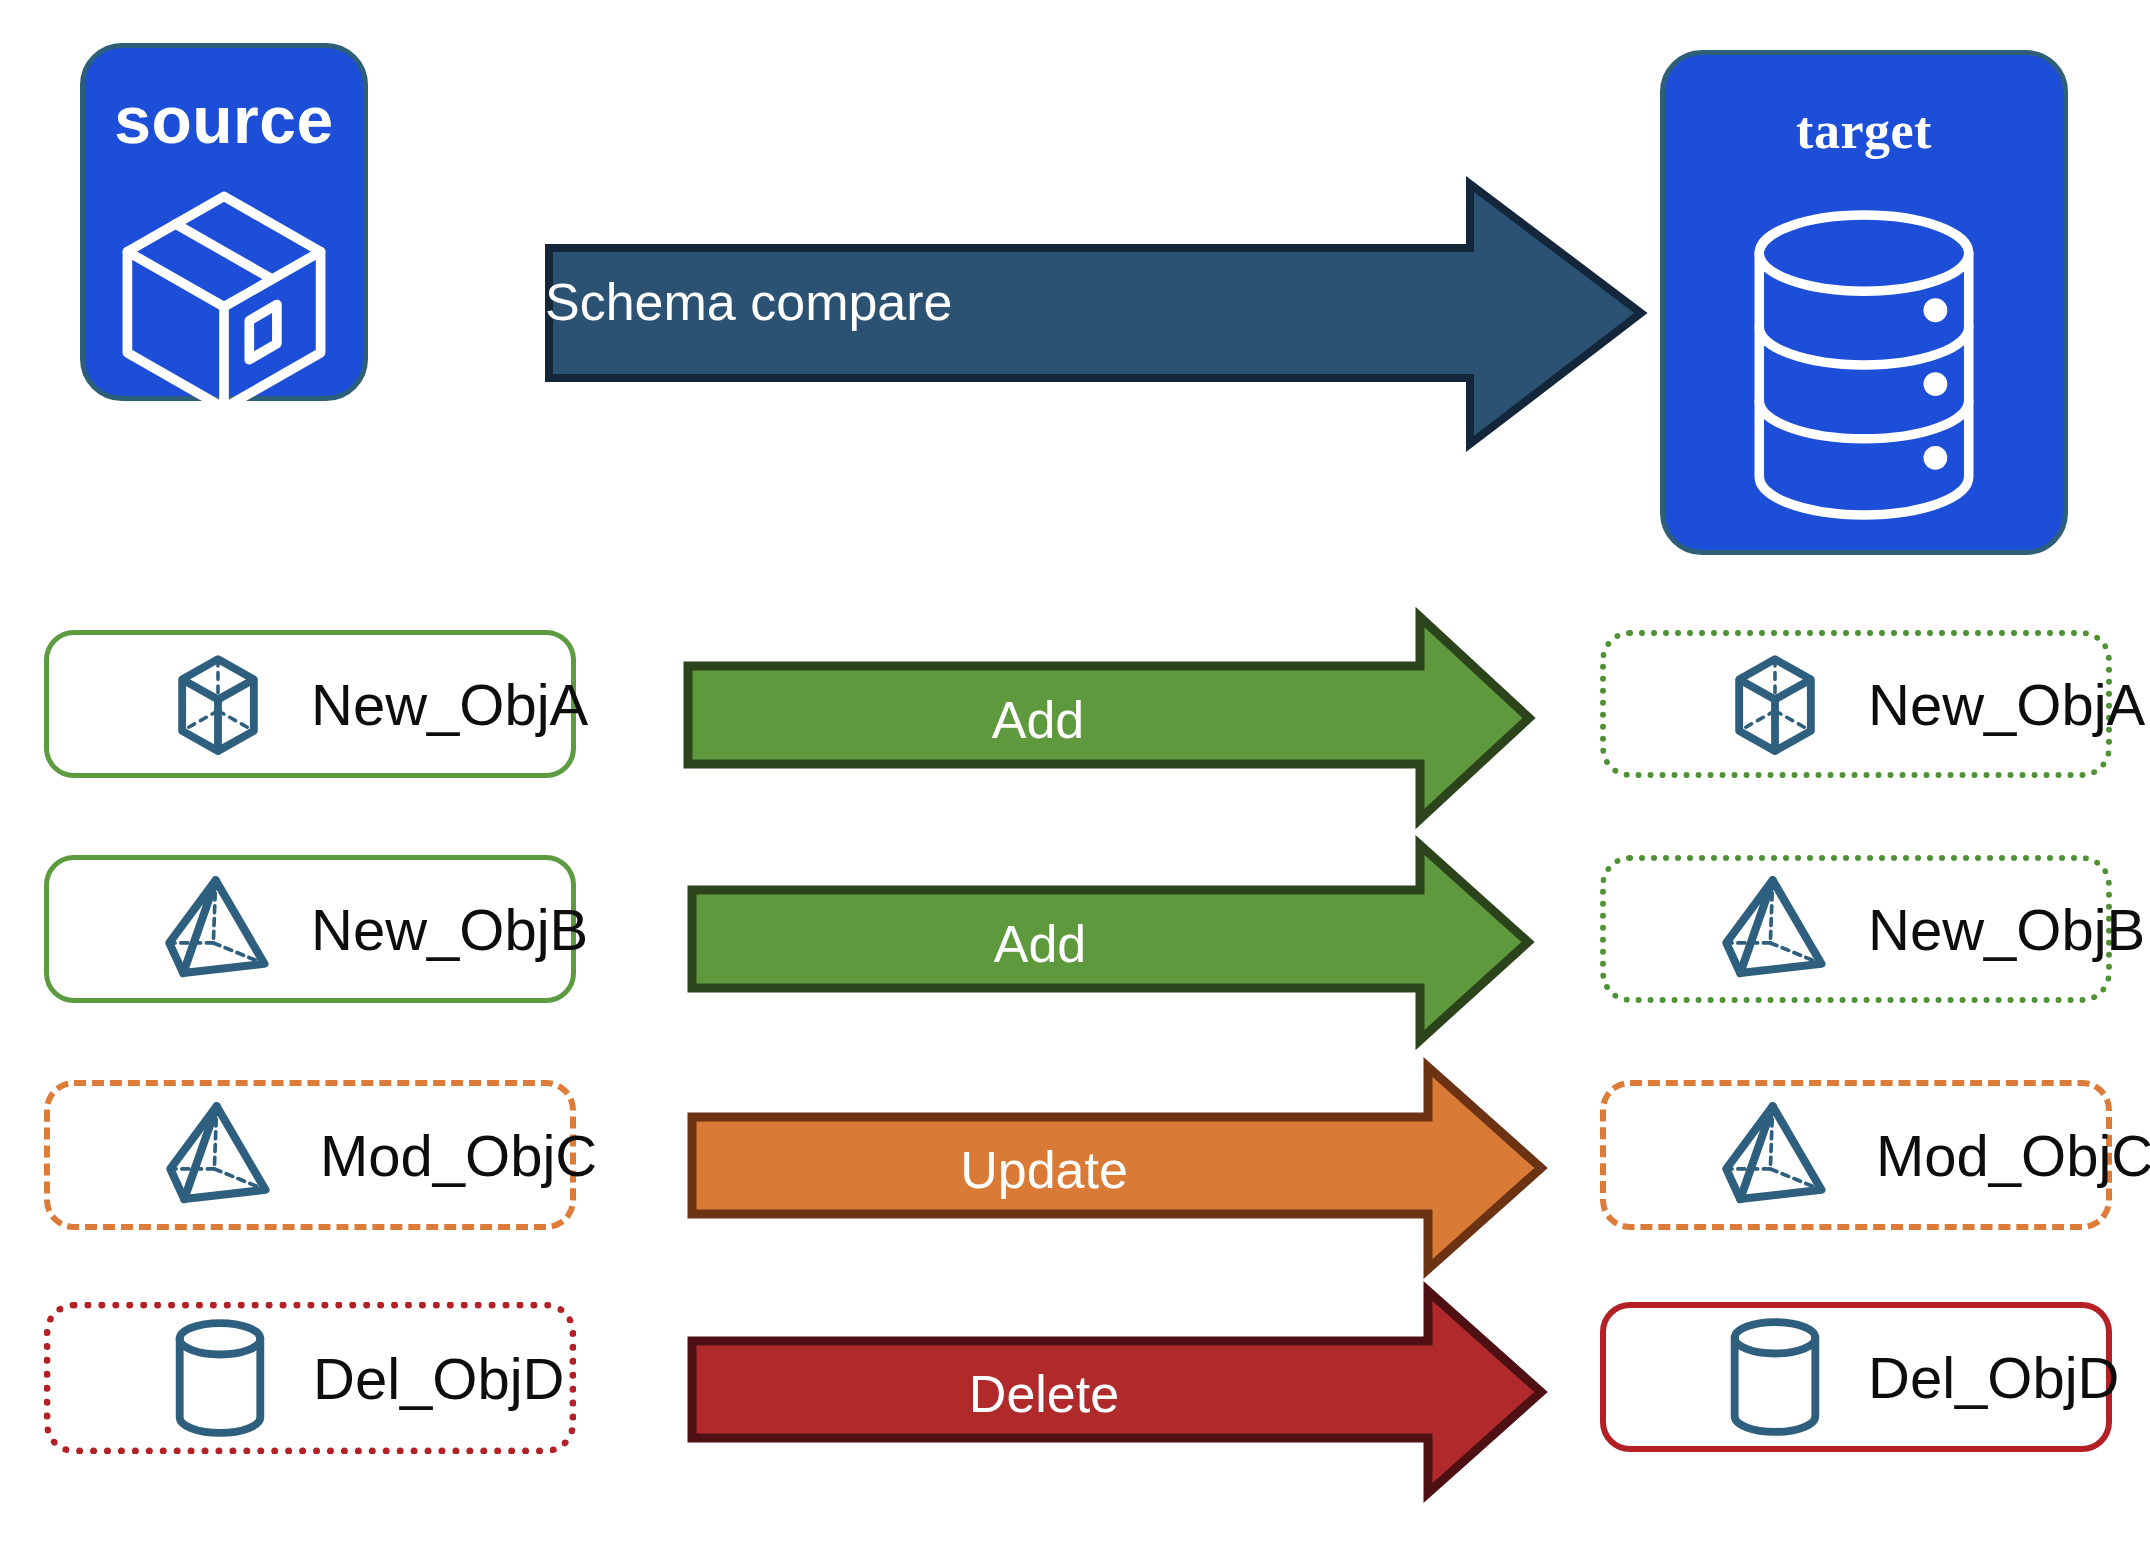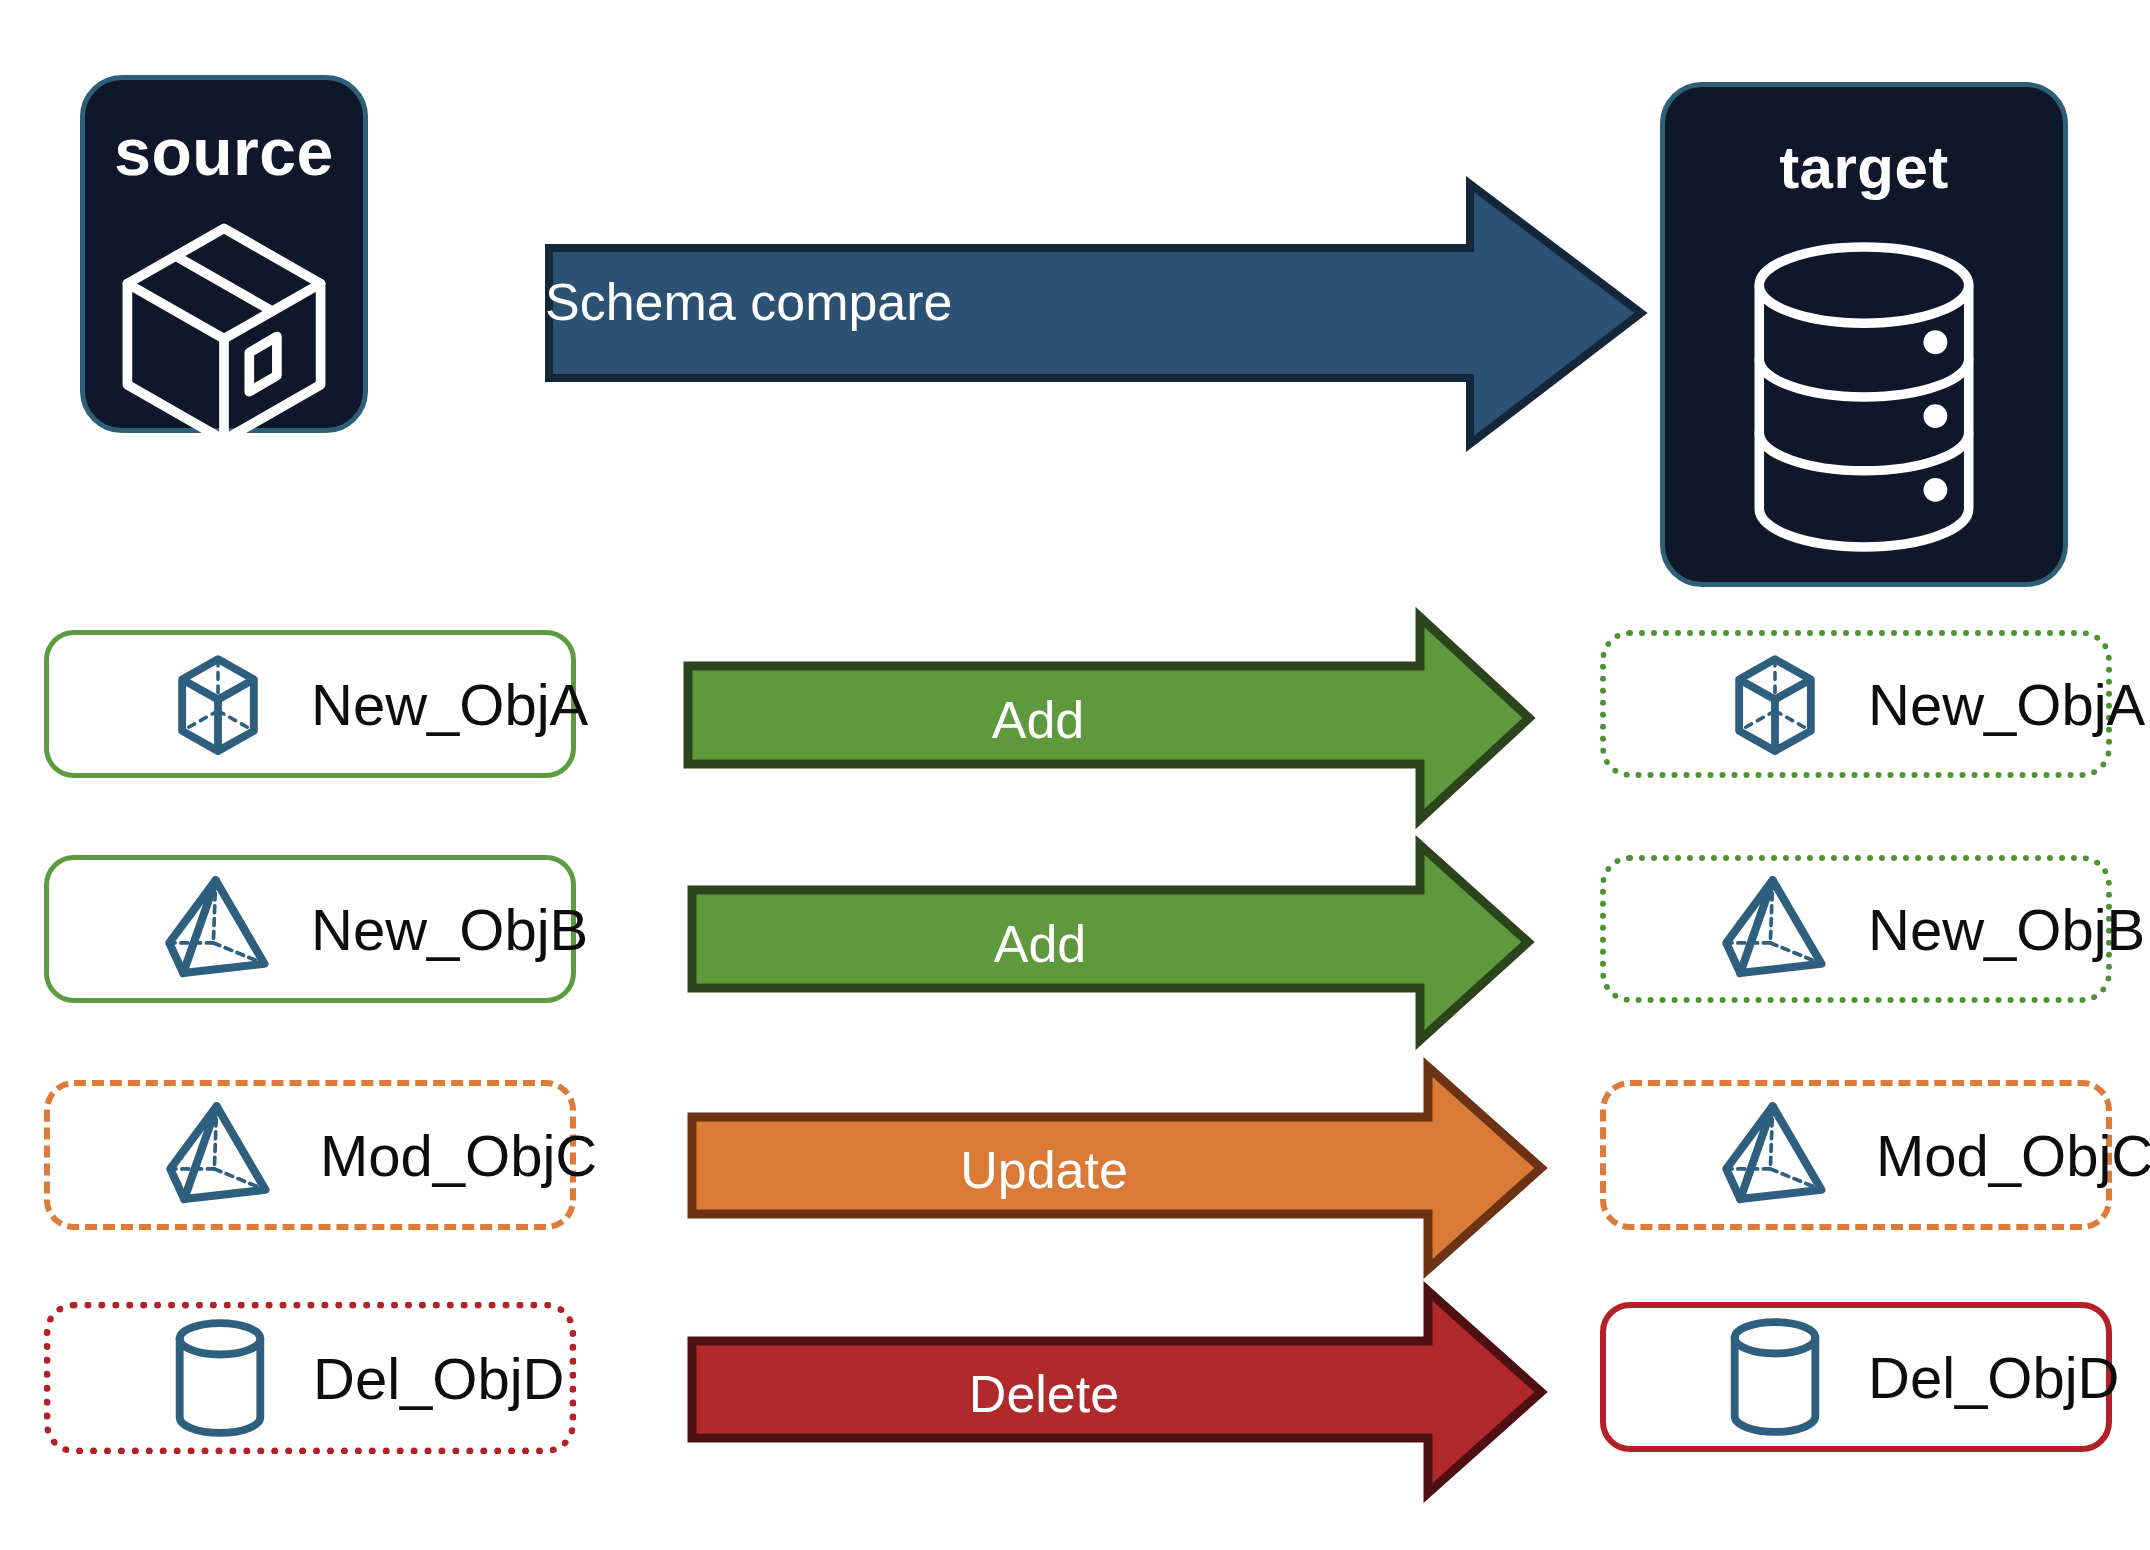--- a/index.html
+++ b/index.html
@@ -3,31 +3,31 @@
 <meta charset="utf-8">
 <title>Schema compare diagram</title>
 <style>
   html,body{margin:0;padding:0;background:#ffffff;}
   body{width:2150px;height:1550px;position:relative;overflow:hidden;
        font-family:"Liberation Sans","DejaVu Sans",sans-serif;}
   .stage{position:absolute;left:0;top:0;width:2150px;height:1550px;}
 
   
   .endpoint{position:absolute;border-radius:42px;
-            background:#0f172a;border:5px solid #2E5F78;
-            box-sizing:border-box;margin-top:32px;}
+            background:#1d4ed8;border:5px solid #2E5F78;
+            box-sizing:border-box;}
   .endpoint .ep-title{position:absolute;left:0;right:0;top:34px;
             text-align:center;color:#ffffff;font-weight:bold;
             font-size:66px;letter-spacing:.5px;}
   .endpoint .ep-art{position:absolute;left:0;right:0;top:130px;
             display:flex;justify-content:center;}
 
   #source-card{left:80px;top:43px;width:288px;height:358px;}
   #target-card{left:1660px;top:50px;width:408px;height:505px;}
-  #target-card .ep-title{top:46px;font-size:60px;}
+  #target-card .ep-title{top:46px;font-size:52px;font-family:Liberation Serif, serif;}
   #target-card .ep-art{top:160px;}
 
   
   .bigarrow{position:absolute;left:545px;top:180px;width:1100px;height:270px;}
   .bigarrow .lbl{position:absolute;left:0;width:920px;top:92px;
             text-align:left;color:#ffffff;font-size:52px;}
 
   
   .objcard{position:absolute;box-sizing:border-box;border-radius:30px;
            background:#ffffff;display:flex;align-items:center;padding-left:48px;}

